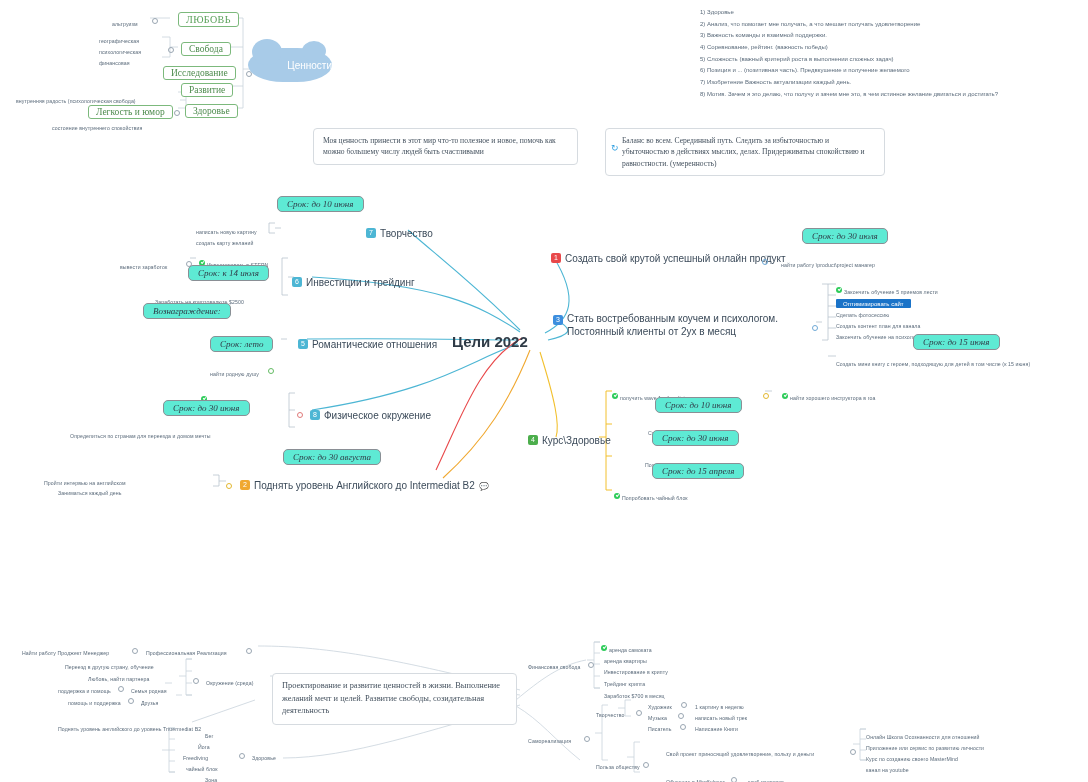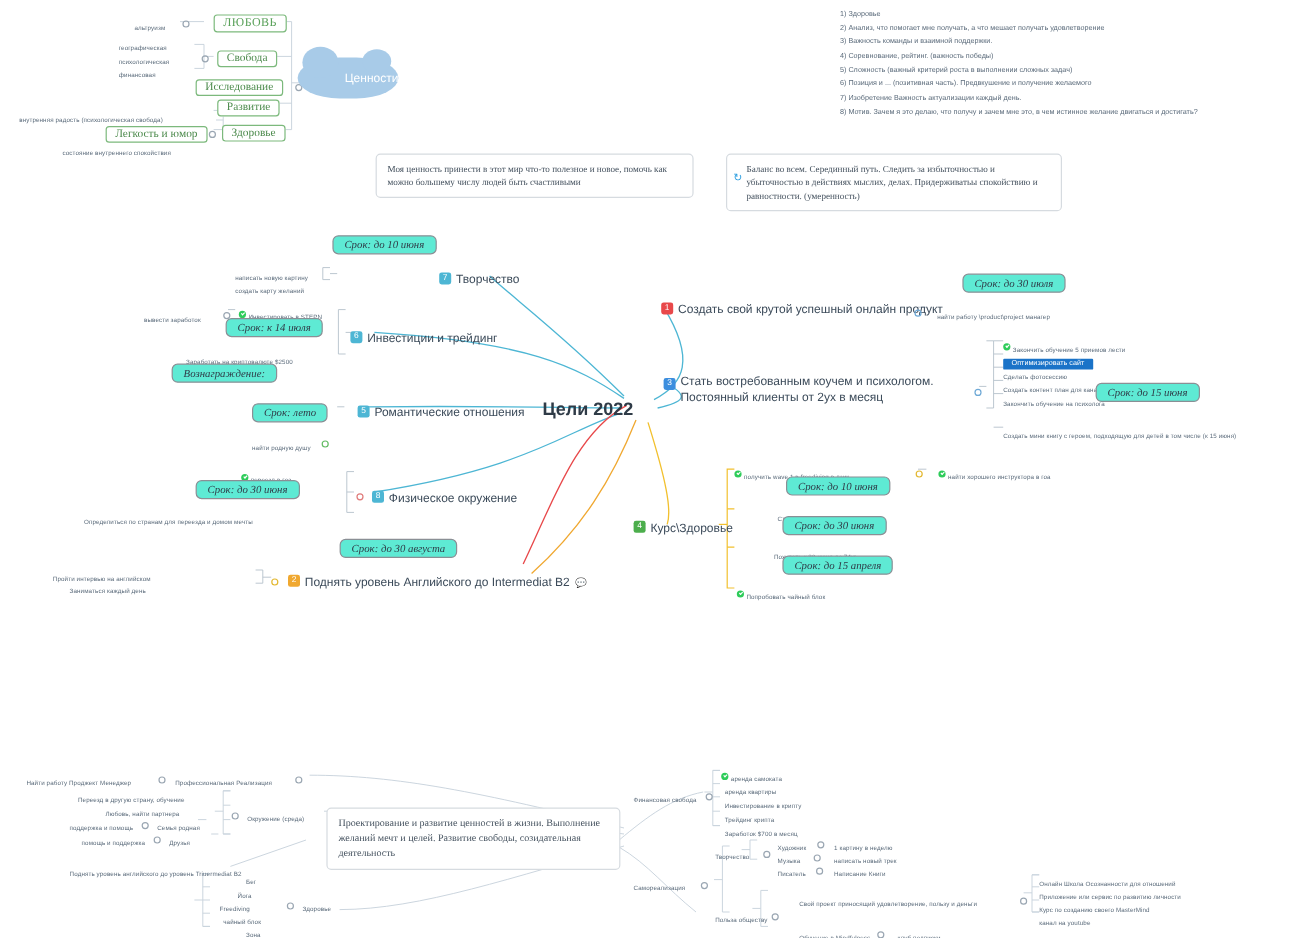--- a/index.html
+++ b/index.html
@@ -332,21 +332,21 @@
 <div class="node" style="left:812px;top:318px;"><span class="ring b"></span></div>
 <div class="node" style="left:836px;top:280px;">
   <span class="okdot"></span><span class="tiny">Закончить обучение 5 приемов лести</span>
 </div>
 <div class="node" style="left:836px;top:291px;">
   <span class="hl">Оптимизировать сайт</span>
 </div>
 <div class="node" style="left:836px;top:303px;"><span class="tiny">Сделать фотосессию</span></div>
 <div class="node" style="left:836px;top:314px;"><span class="tiny">Создать контент план для канала</span></div>
 <div class="node" style="left:836px;top:325px;"><span class="tiny">Закончить обучение на психолога</span></div>
-<div class="node" style="left:913px;top:319px;">
+<div class="node" style="left:913px;top:334px;">
   <div class="callout" style="position:relative;">Срок: до 15 июня</div>
 </div>
 <div class="node" style="left:836px;top:352px;width:250px;white-space:normal;">
   <span class="tiny">Создать мини книгу с героем, подходящую для детей в том числе (к 15 июня)</span>
 </div>
 
 <div class="node" style="left:528px;top:430px;">
   <span class="chip" style="background:#4cae4c;">4</span><span class="branch-label">Курс\Здоровье</span>
 </div>
 <div class="node" style="left:612px;top:386px;">

